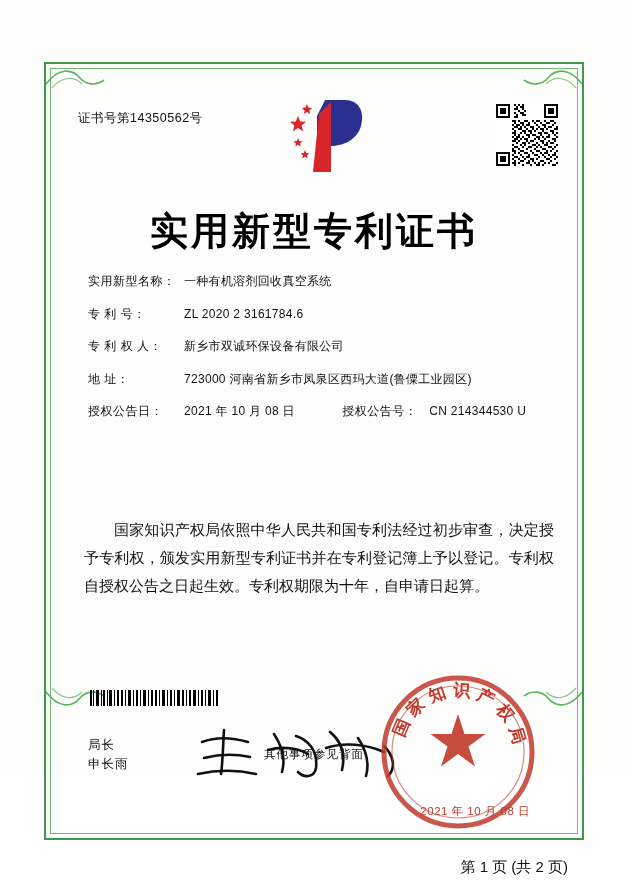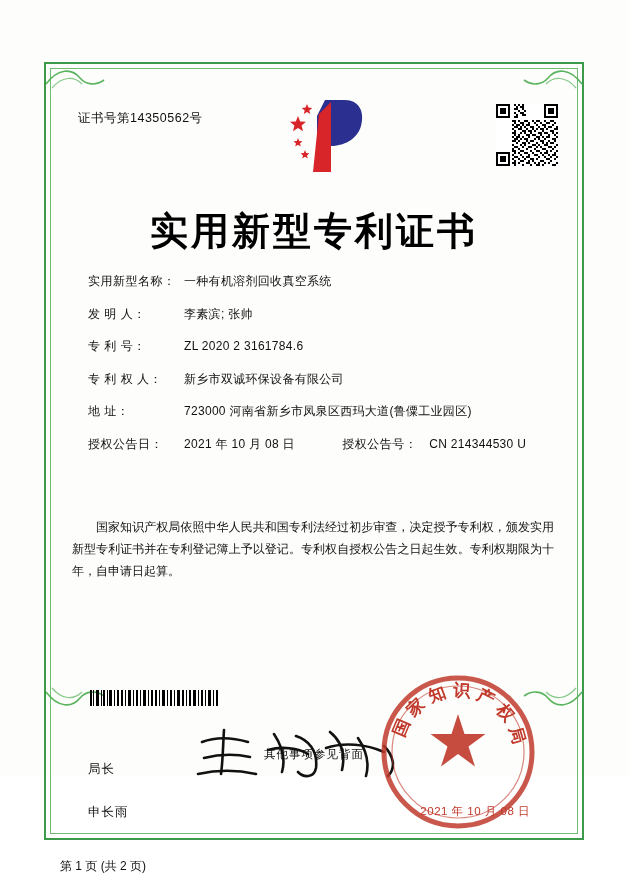--- a/index.html
+++ b/index.html
@@ -109,22 +109,22 @@
     display: inline-block;
     margin-left: 44px;
   }
   .field-row.two-col .second .field-label {
     min-width: auto;
     margin-right: 12px;
   }
 
   .paragraphs {
     position: absolute;
-    left: 12px; right: 14px; top: 440px;
-    font-size: 12px;
+    left: 24px; right: 14px; top: 440px;
+    font-size: 15px;
     line-height: 1.85;
     text-align: justify;
     color: #111;
   }
   .paragraphs p {
     margin: 0 0 2px 0;
     text-indent: 2em;
   }
 
   .barcode {
@@ -133,21 +133,21 @@
     width: 130px; height: 16px;
   }
 
   .signature-block {
     position: absolute;
     left: 28px; top: 660px;
     font-size: 12.5px;
     line-height: 1.55;
     color: #111;
   }
-  .signature-block .line { letter-spacing: 1px; margin-top: 24px; }
+  .signature-block .line { letter-spacing: 1px; }
 
   .handwriting {
     position: absolute;
     left: 130px; top: 648px;
     width: 220px; height: 58px;
   }
 
   .seal {
     position: absolute;
     right: 26px; top: 592px;
@@ -157,22 +157,22 @@
     position: absolute;
     right: 38px; top: 728px;
     font-size: 11.5px;
     color: #c0392b;
     letter-spacing: 0.5px;
   }
 
   .page-no {
     position: absolute;
     left: 0; right: 0; top: 782px;
-    text-align: left;
-    font-size: 12px;
+    text-align: right;
+    font-size: 15px;
     color: #111;
   }
 
   .footer-note {
     position: absolute;
     left: 0; right: 0; bottom: 14px;
     text-align: center;
     font-size: 11.5px;
     letter-spacing: 1px;
     color: #111;
@@ -428,23 +428,20 @@
       </svg>
     </div>
 
     <div class="title">实用新型专利证书</div>
 
     <div class="fields">
       <div class="field-row">
         <span class="field-label">实用新型名称：</span><span class="field-value">一种有机溶剂回收真空系统</span>
       </div>
       <div class="field-row">
-        <span class="field-label">发 明 人：</span><span class="field-value">李素滨; 张帅</span>
-      </div>
-      <div class="field-row">
         <span class="field-label">专 利 号：</span><span class="field-value">ZL 2020 2 3161784.6</span>
       </div>
       <div class="field-row">
         <span class="field-label">专 利 权 人：</span><span class="field-value">新乡市双诚环保设备有限公司</span>
       </div>
       <div class="field-row">
         <span class="field-label">地 址：</span><span class="field-value">723000 河南省新乡市凤泉区西玛大道(鲁僳工业园区)</span>
       </div>
       <div class="field-row two-col">
         <span class="field-label">授权公告日：</span><span class="field-value">2021 年 10 月 08 日</span>

